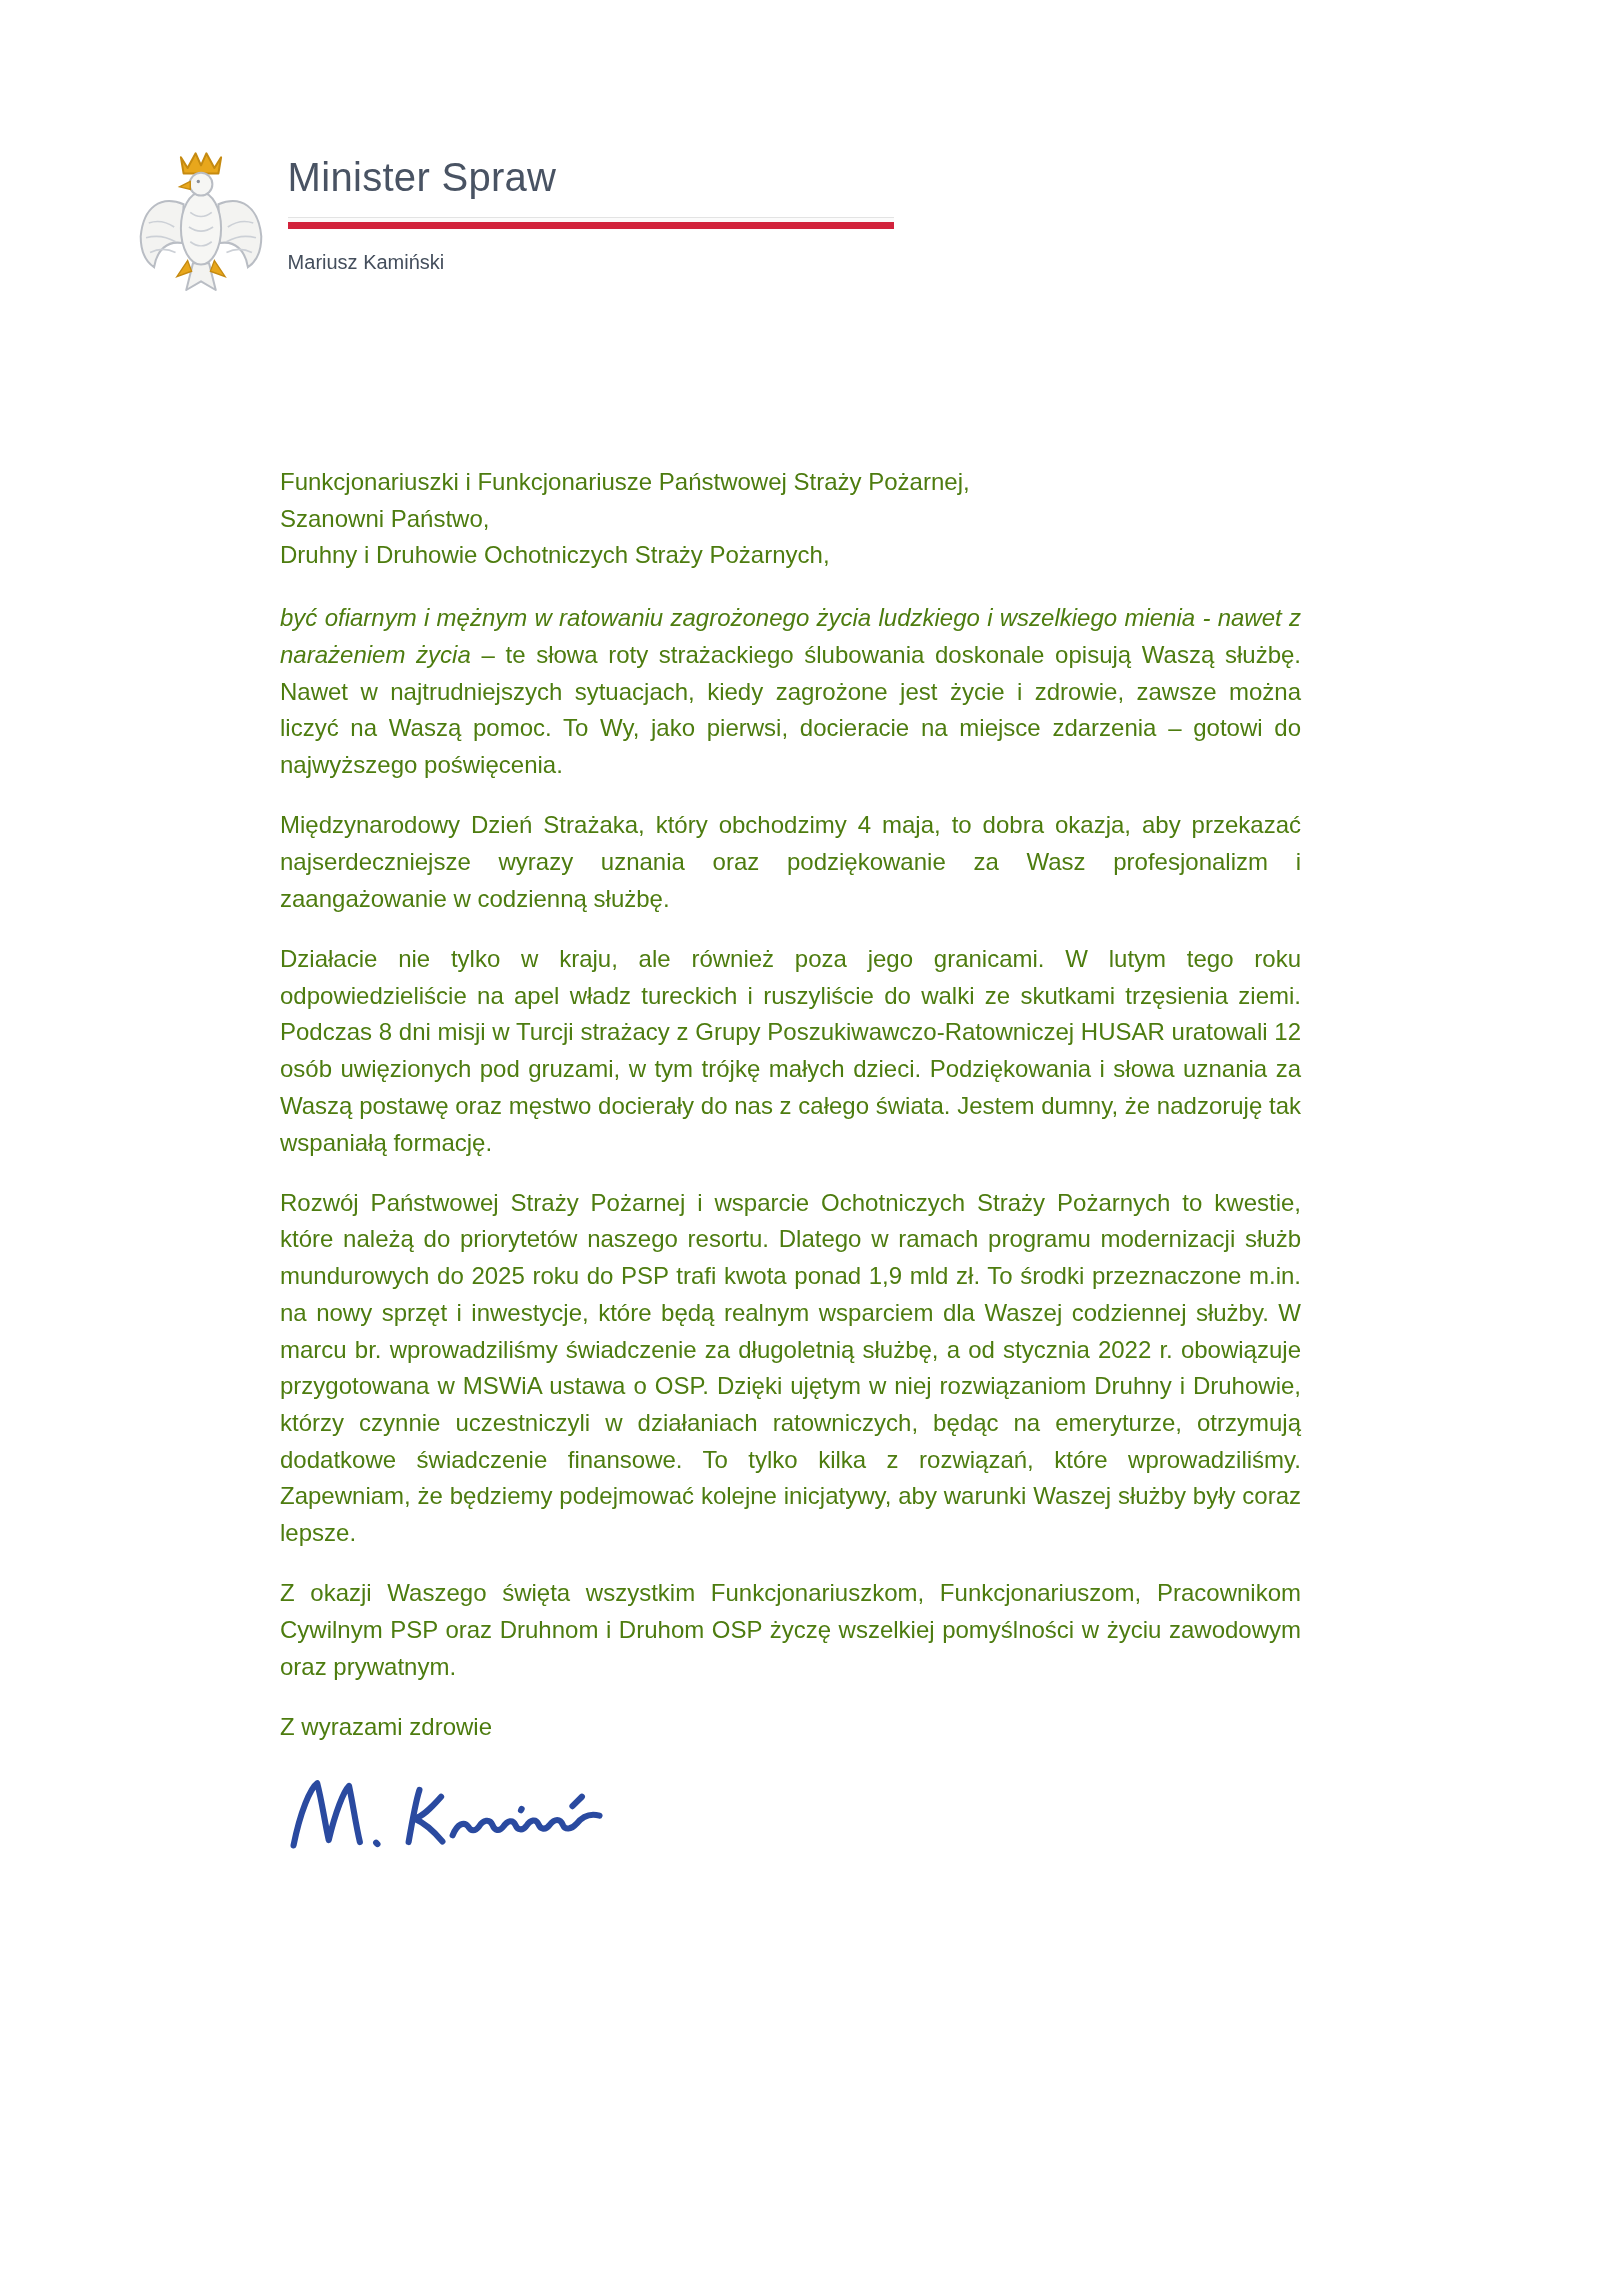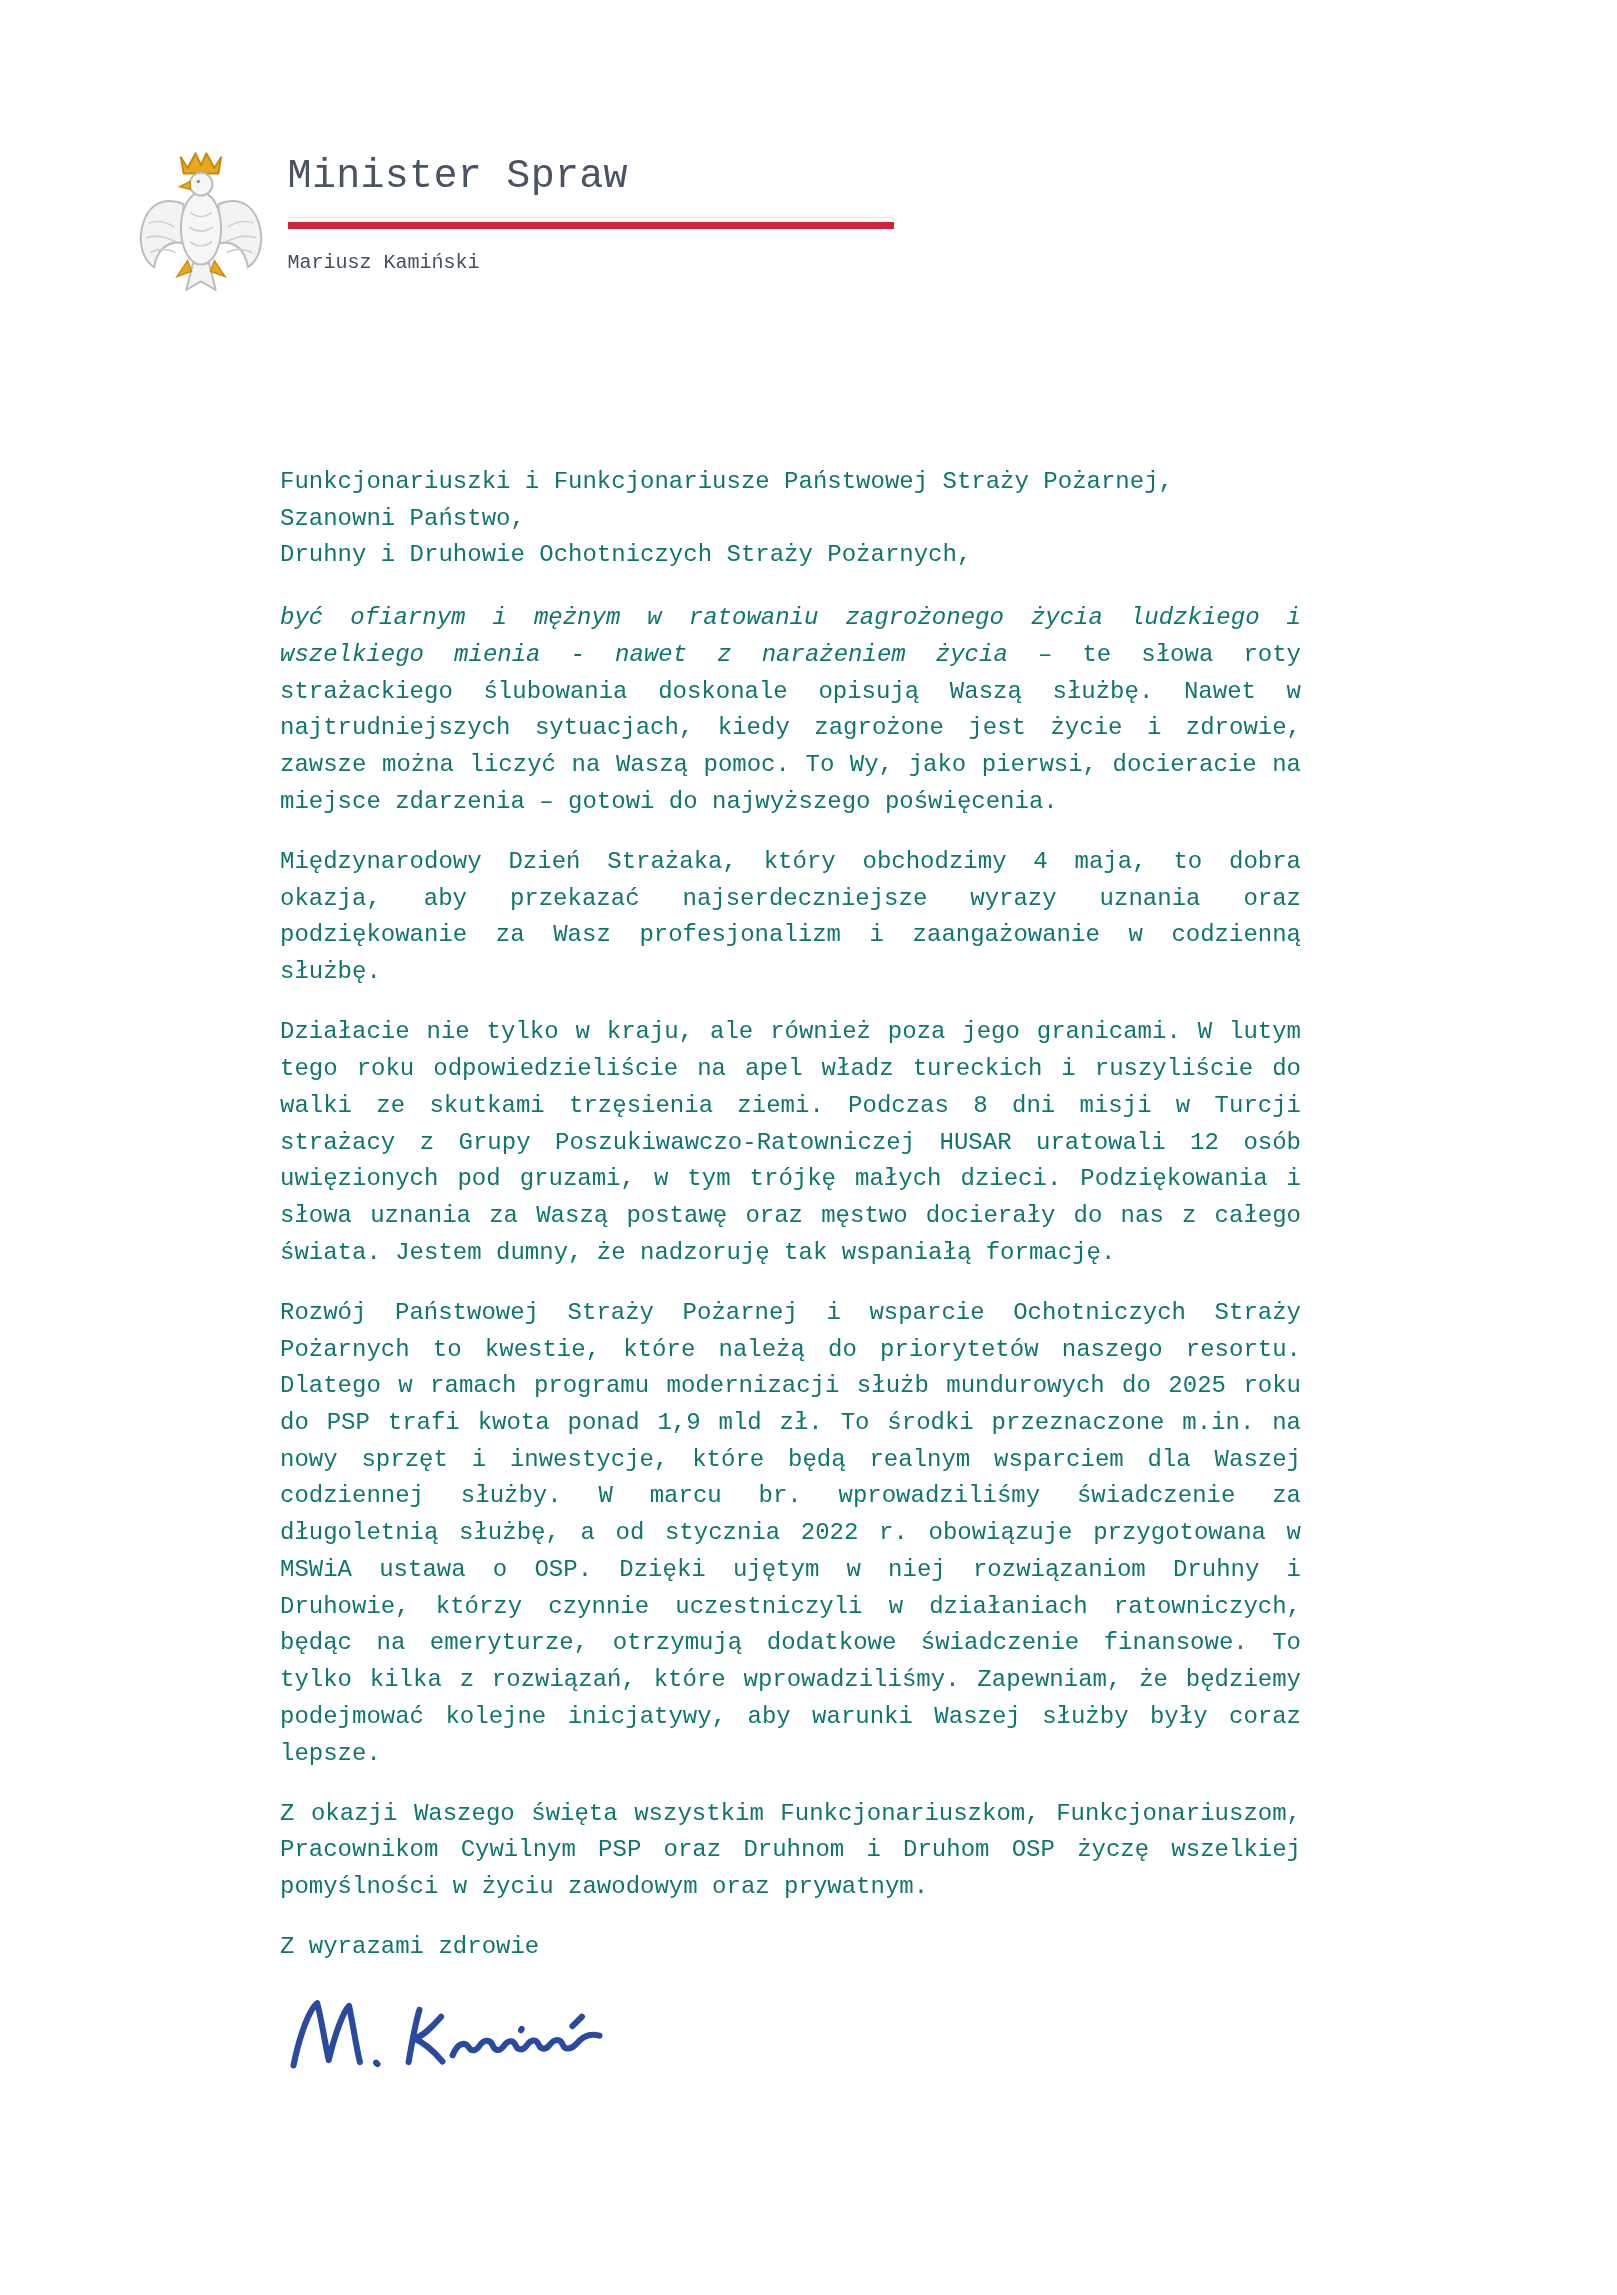--- a/index.html
+++ b/index.html
@@ -1,21 +1,21 @@
 <!DOCTYPE html>
 <html lang="pl" style="font-size:10.4px"><head>
 <meta charset="utf-8">
 <style>
   html,body{margin:0;padding:0;background:#ffffff;}
   .page{
     position:relative;
     width:1617px;
     height:2295px;
     background:#ffffff;
-    font-family:Liberation Mono, monospace;
+    font-family:Liberation Sans, sans-serif;
     color:#3f4a58;
     overflow:hidden;
   }
   
   .letterhead{
     position:absolute;
     left:134px;
     top:142px;
     display:flex;
     align-items:flex-start;
@@ -58,21 +58,21 @@
     color:#444e5c;
   }
   
   .letter-body{
     position:absolute;
     left:280px;
     top:464px;
     width:1021px;
     font-size:24px;
     line-height:1.53;
-    color:#0f766e;
+    color:#4d7c0f;
   }
   .salutation{
     text-align:left;
     margin-bottom:26px;
   }
   .salutation div{margin:0;}
   .paragraph{
     text-align:justify;
     margin:0 0 23.5px 0;
   }

